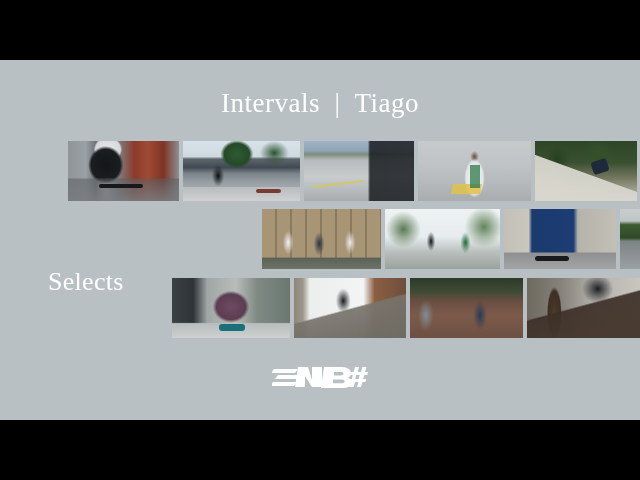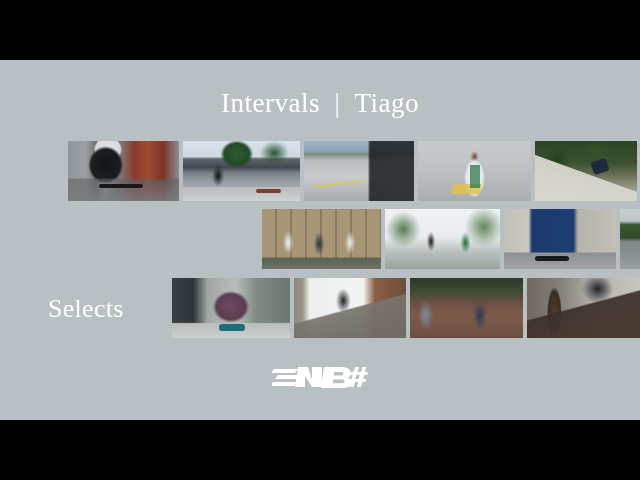--- a/index.html
+++ b/index.html
@@ -52,21 +52,21 @@
     font-family: "Liberation Serif", serif;
     font-size: 27px;
     letter-spacing: 0.5px;
     line-height: 32px;
     white-space: pre;
   }
 
   #selects {
     position: absolute;
     left: 48px;
-    top: 234px;
+    top: 207px;
     color: #ffffff;
     font-family: "Liberation Serif", serif;
     font-size: 26px;
     line-height: 30px;
     letter-spacing: 0.3px;
   }
 
   
   .photo-row {
     position: absolute;

